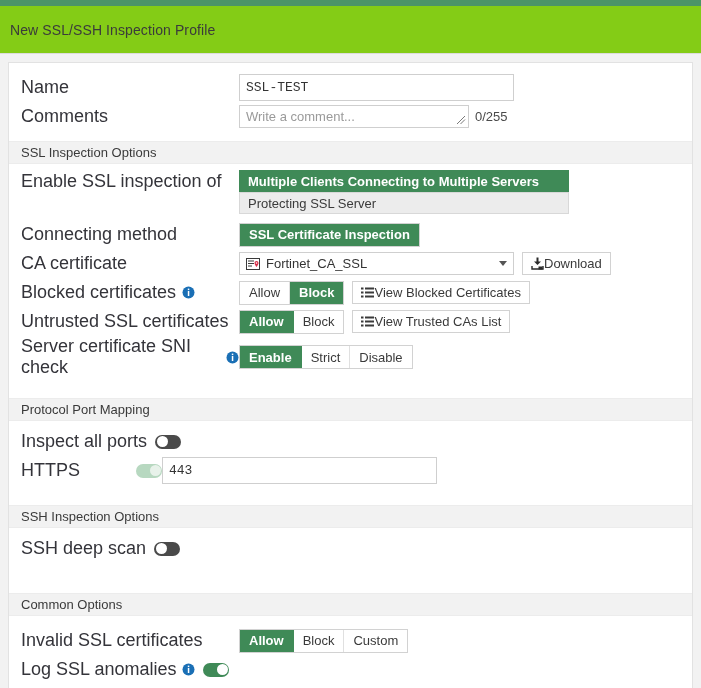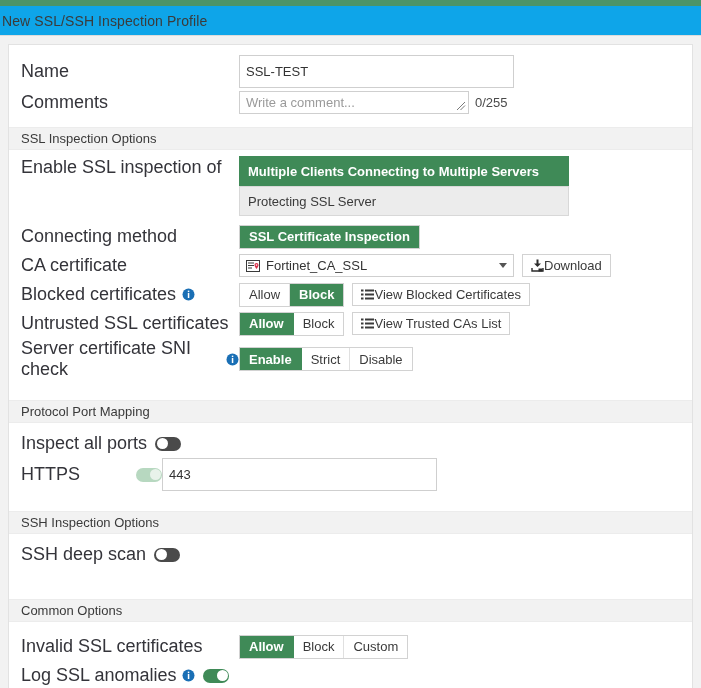--- a/index.html
+++ b/index.html
@@ -15,26 +15,26 @@
 
   
   .topbar {
     height: 6px;
     background: #4c9468;
     width: 100%;
   }
 
   
   .title-bar {
-    height: 30px;
-    background: #0ea5e9;
+    height: 48px;
+    background: #84cc16;
     border-bottom: 1px solid #dcdcdc;
     display: flex;
     align-items: center;
-    padding-left: 2px;
+    padding-left: 10px;
   }
   .title-bar .title {
     font-size: 14px;
     color: #3b3b3b;
     letter-spacing: .1px;
   }
 
   
   .body-area {
     background: #f2f2f2;
@@ -80,24 +80,24 @@
     color: #3a3a3a;
     border-top: 1px solid #ececec;
     border-bottom: 1px solid #ececec;
   }
   .spacer-sm { height: 10px; }
   .spacer-xs { height: 6px; }
   .spacer-md { height: 20px; }
 
   
   .tinput {
-    height: 33px;
+    height: 27px;
     border: 1px solid #cfcfcf;
     background: #fff;
-    font-family: Liberation Sans, sans-serif;
+    font-family: Liberation Mono, monospace;
     font-size: 13px;
     color: #333;
     padding: 0 6px;
     outline: none;
   }
   .tinput::placeholder { color: #9a9a9a; }
   .name-input { width: 275px; }
 
   
   .comment-wrap { position: relative; display: flex; align-items: flex-end; }
@@ -124,21 +124,21 @@
   }
   .char-count {
     margin-left: 6px;
     font-size: 13px;
     color: #4a4a4a;
   }
 
   
   .vgroup { display: flex; flex-direction: column; width: 330px; }
   .vgroup .opt {
-    height: 30px;
+    height: 22px;
     display: flex;
     align-items: center;
     padding: 0 8px;
     font-size: 13px;
     background: #ececec;
     color: #3a3a3a;
     border: 1px solid #d8d8d8;
     border-bottom: none;
     cursor: pointer;
     white-space: nowrap;

